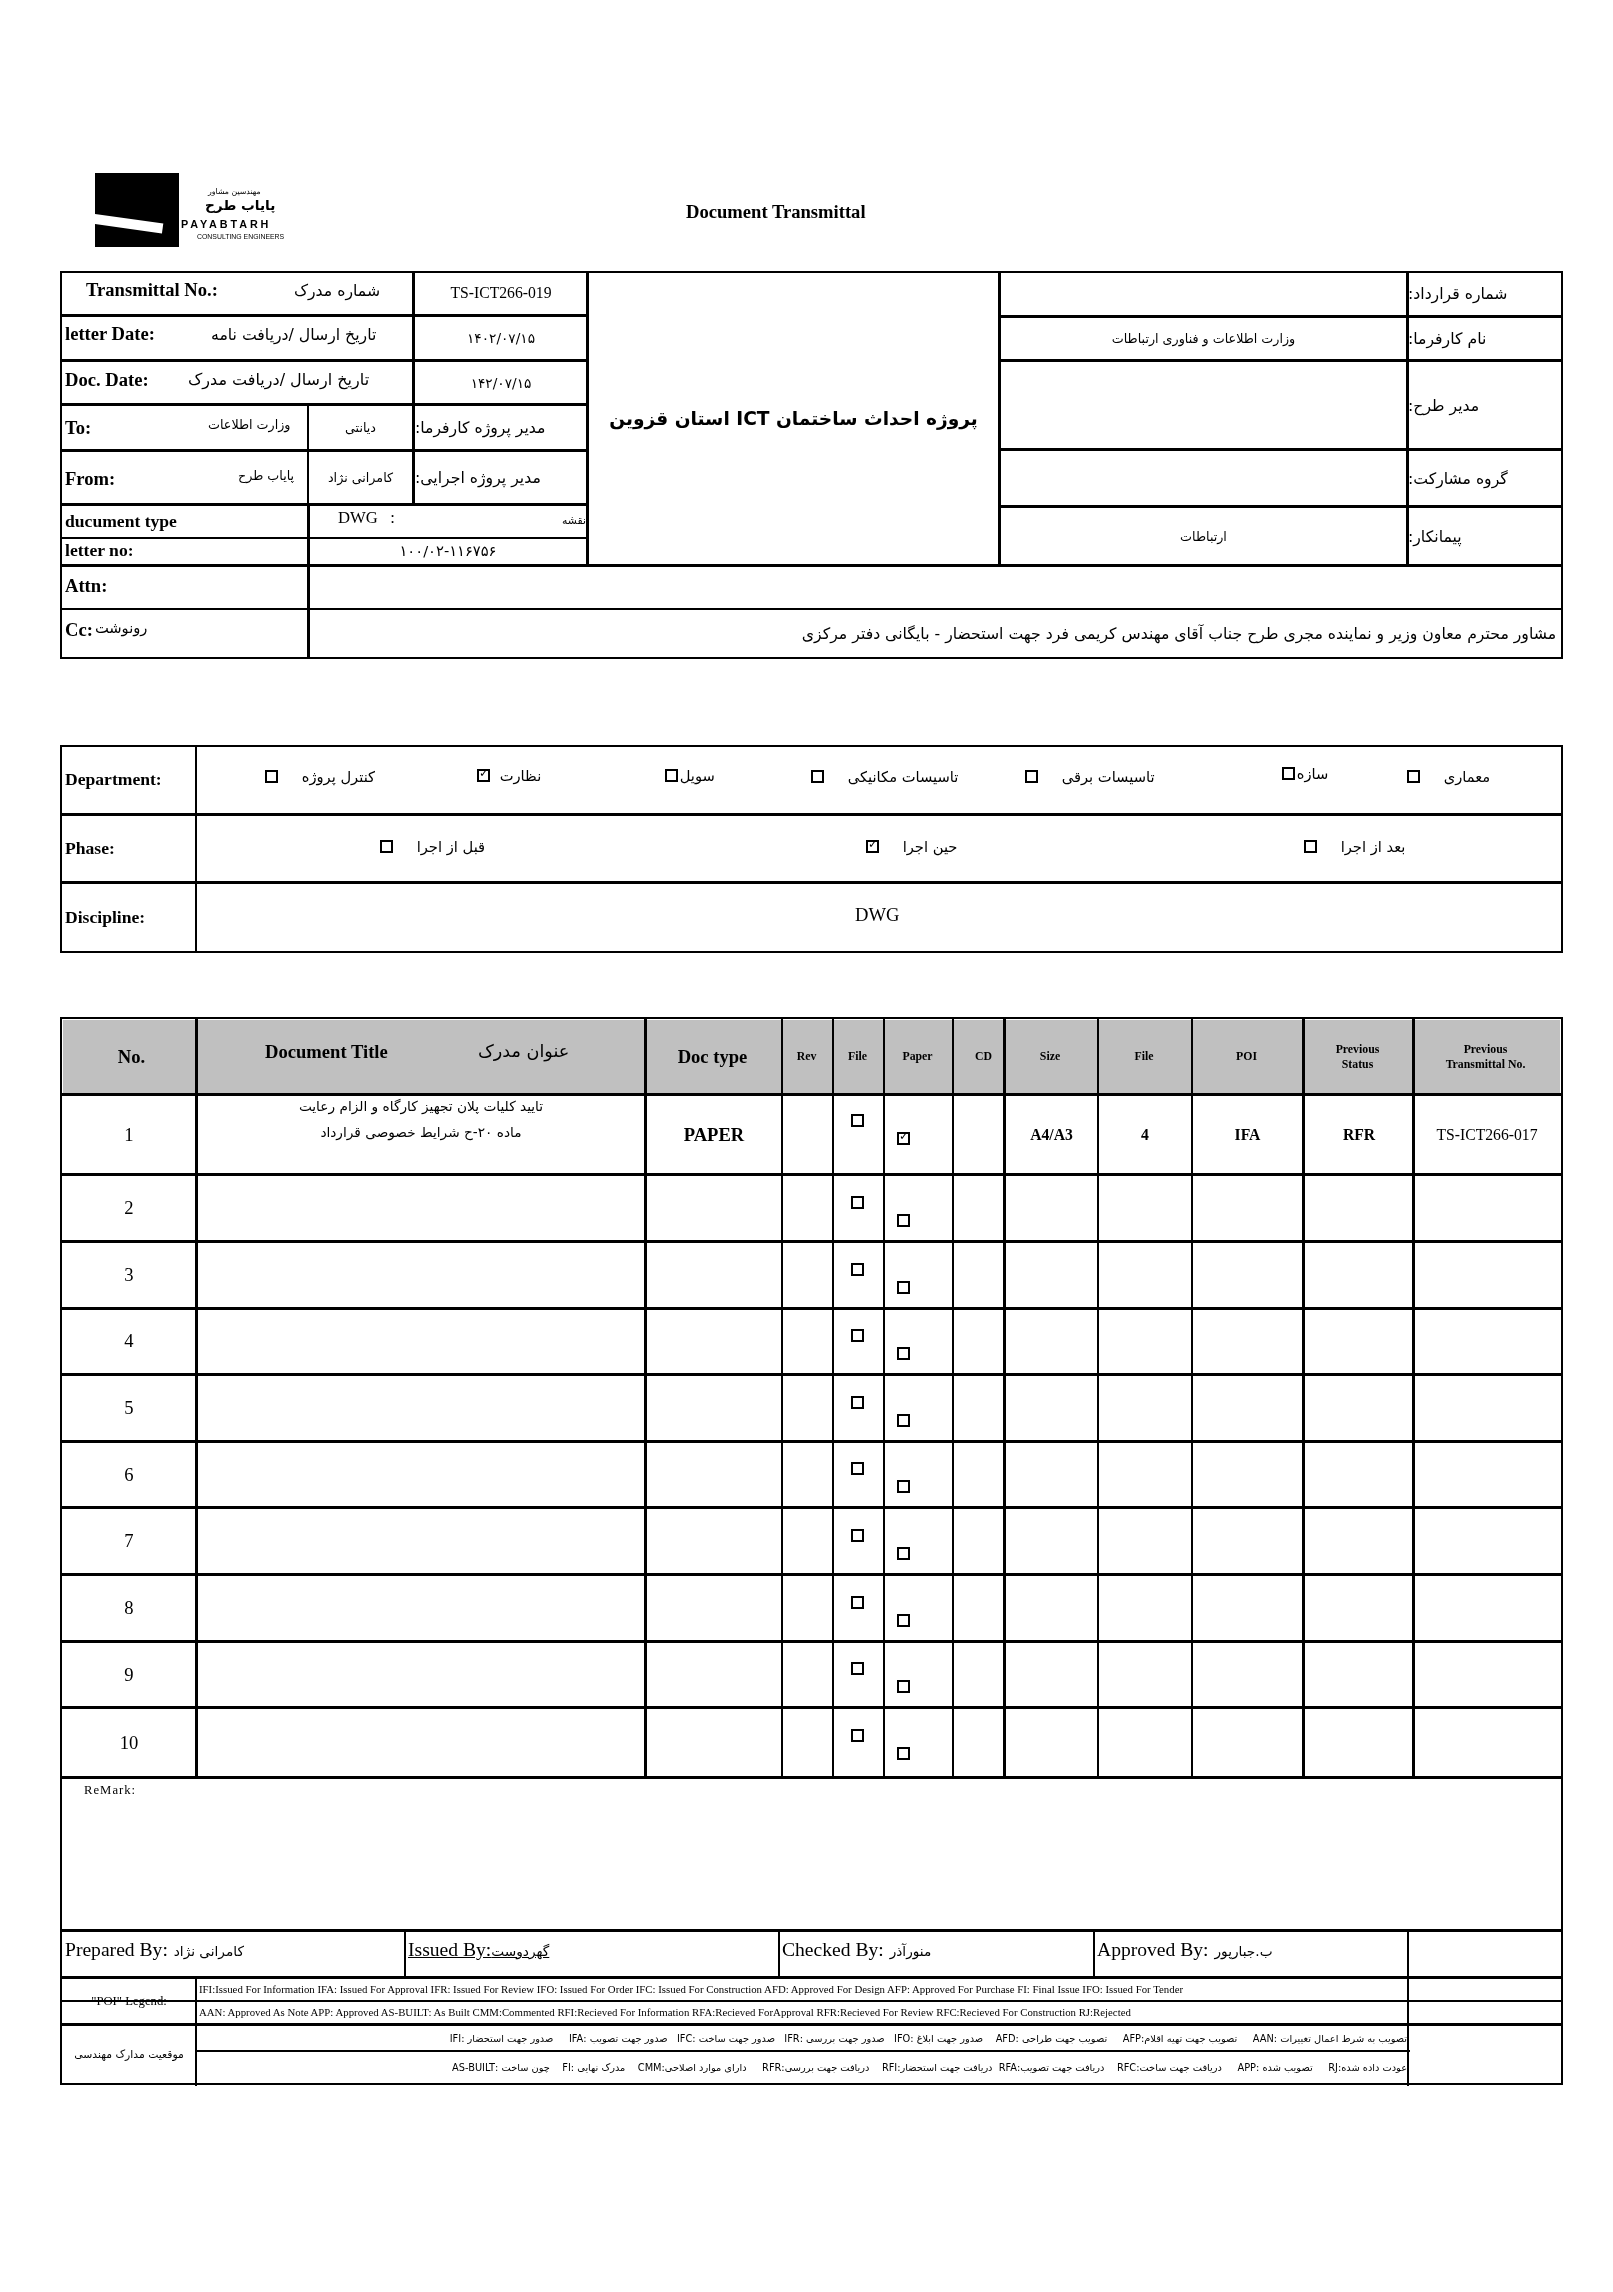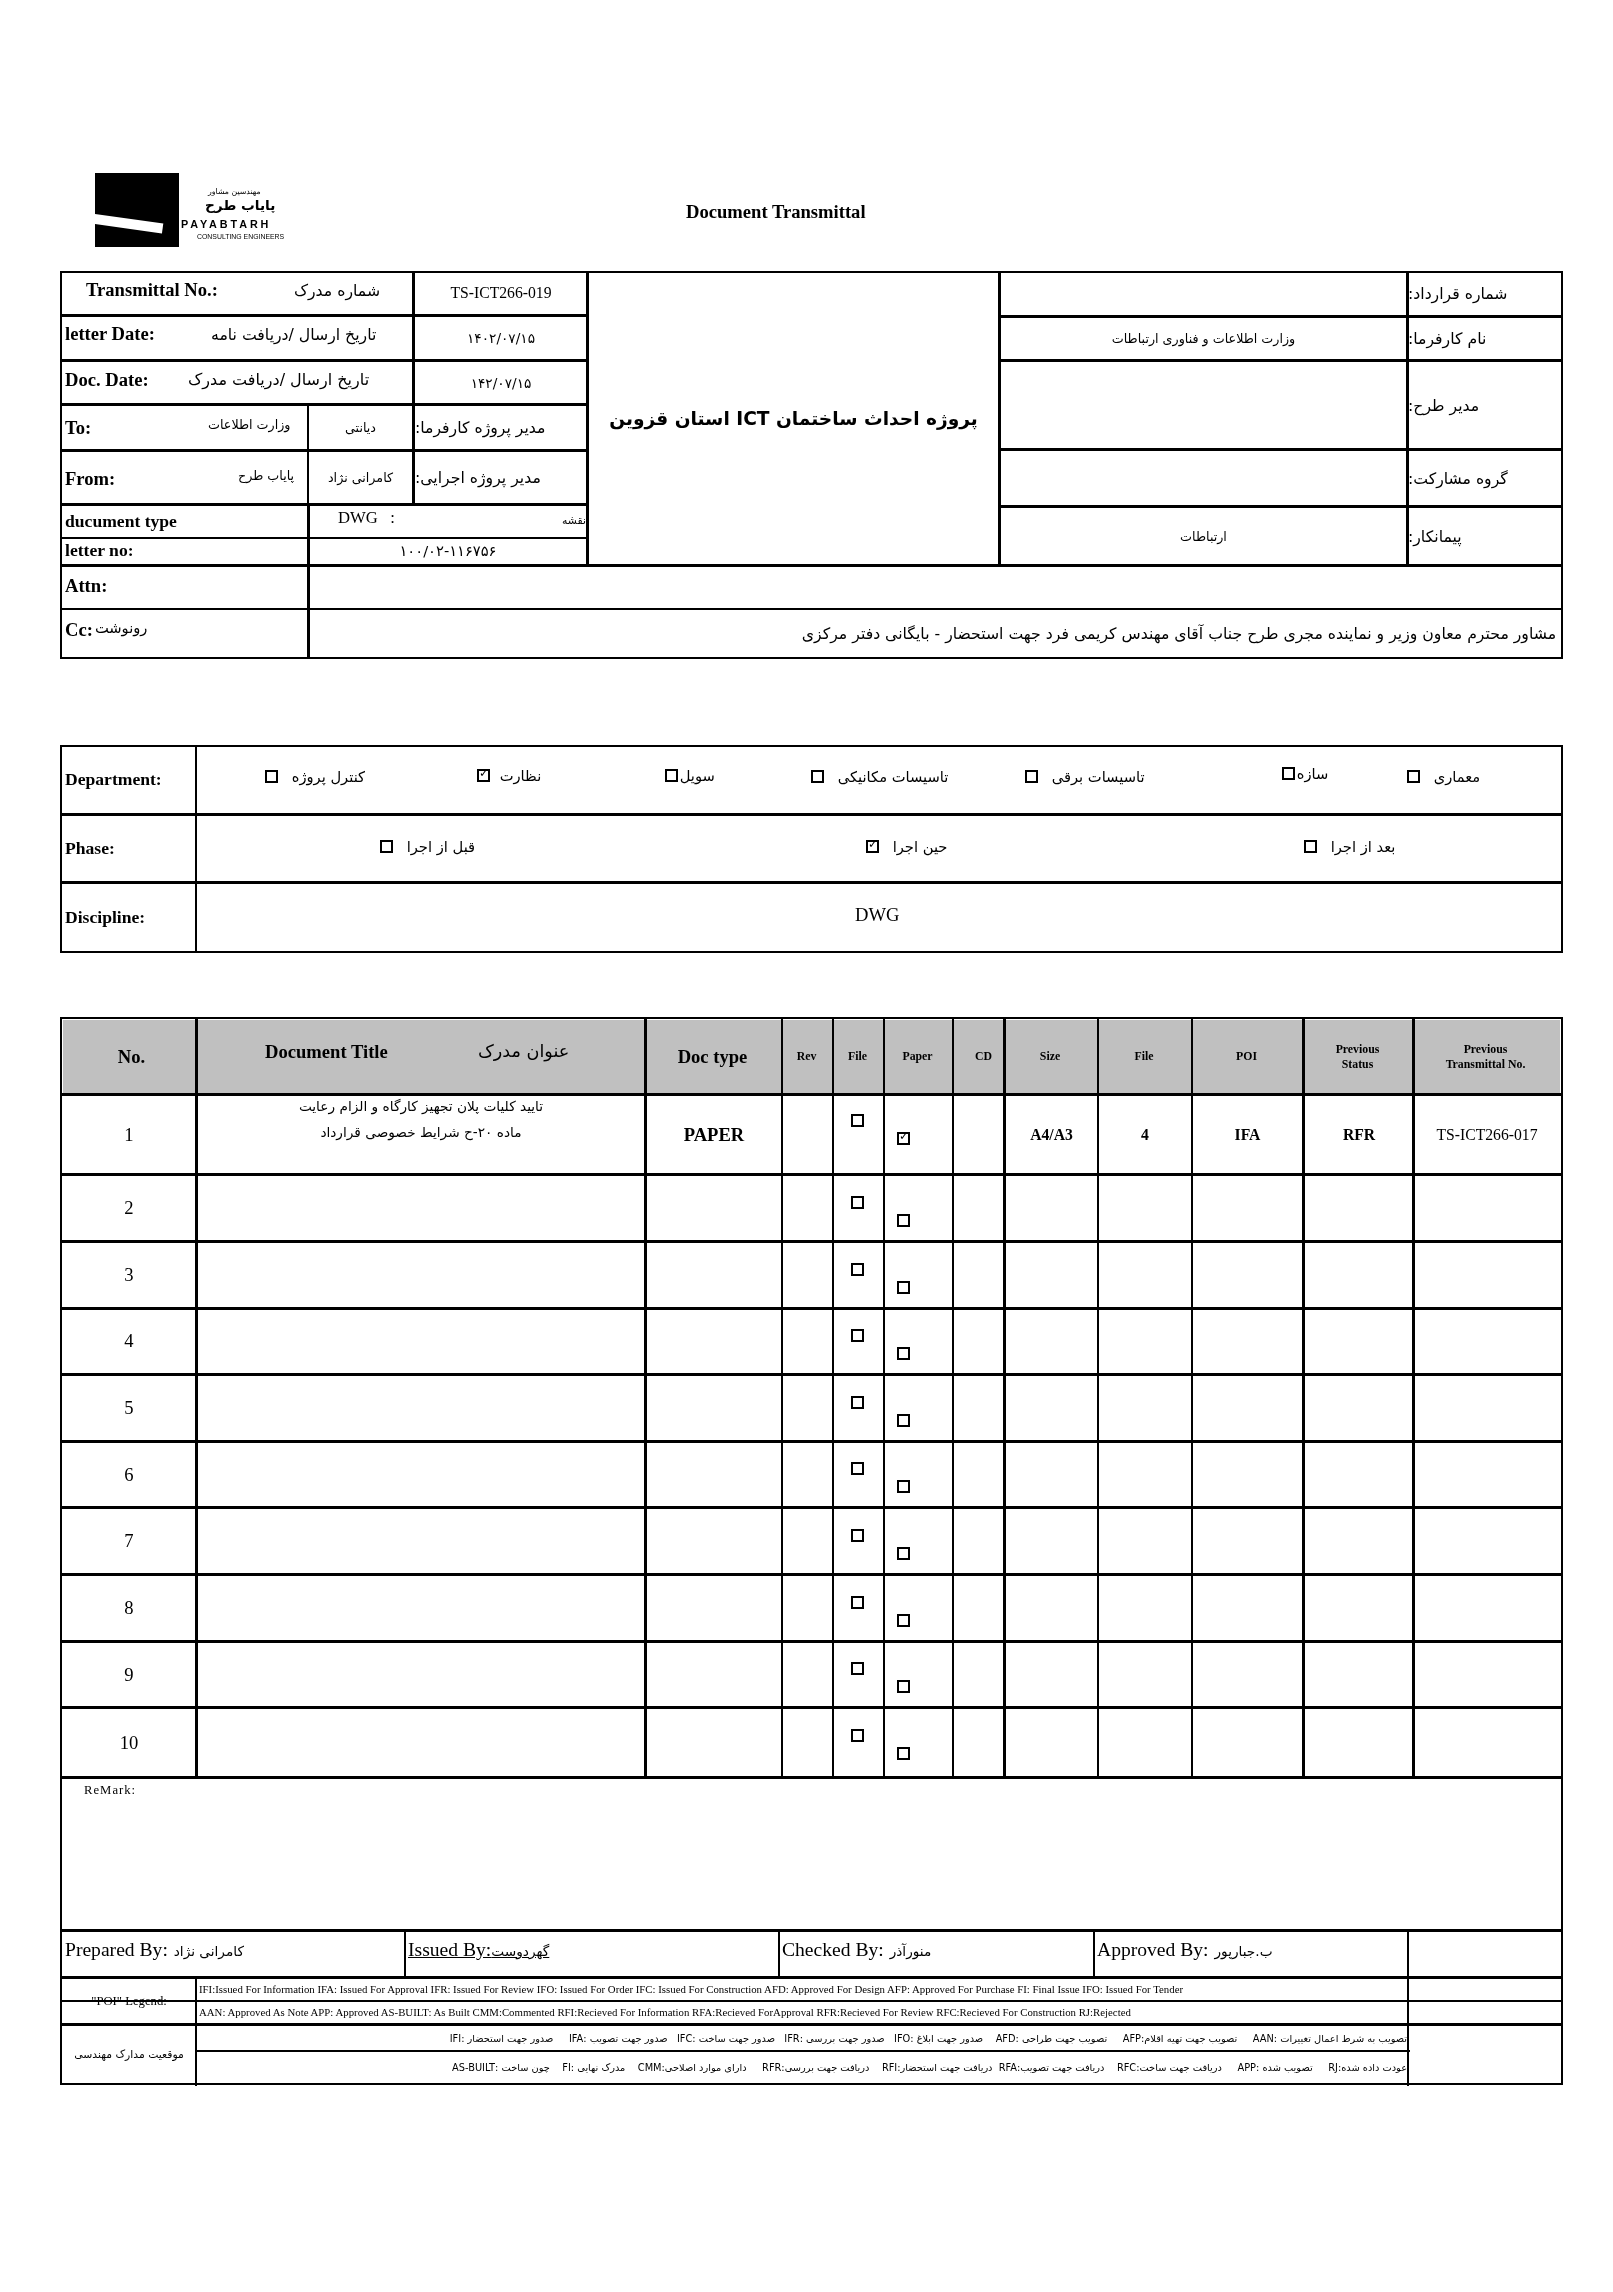--- a/index.html
+++ b/index.html
@@ -7,21 +7,21 @@
   body { position: relative; font-family: "Liberation Serif", "DejaVu Serif", serif; color: #000; overflow: hidden; }
   .abs { position: absolute; }
   .b { border: 2.9px solid #000; }
   .hl { position: absolute; background: #000; }
   .cell { position: absolute; display: flex; align-items: center; justify-content: center; text-align: center; overflow: hidden; white-space: nowrap; }
   .fa { font-family: "DejaVu Sans", sans-serif; direction: rtl; }
   .en { font-family: "Liberation Serif", serif; }
   .bold { font-weight: bold; }
   .chk { display: inline-block; width: 12.7px; height: 12.7px; border: 2px solid #000; position: relative; vertical-align: middle; background: #fff; }
   .chk.on::after { content: "✓"; position: absolute; left: 0px; top: -4.9px; font-size: 11.8px; font-weight: bold; font-family: "DejaVu Sans", sans-serif; }
-  .opt { position: absolute; display: flex; align-items: center; gap: 14px; font-size: 14.7px; white-space: nowrap; }
+  .opt { position: absolute; display: flex; align-items: center; gap: 24px; font-size: 14.7px; white-space: nowrap; }
   .gray { background: #c0c0c0; }
 </style>
 </head>
 <body>
 
 <div class="abs" style="left:95px; top:173px; width:221px; height:78px;">
   <div class="abs" style="left:0; top:0; width:84px; height:74px; background:#000; overflow:hidden;">
     <div class="abs" style="left:-9.8px; top:45px; width:78px; height:9.8px; background:#fff; transform:rotate(8deg);"></div>
   </div>
   <div class="abs fa" style="left:113px; top:13.7px; font-size:7.8px;">مهندسین مشاور</div>

